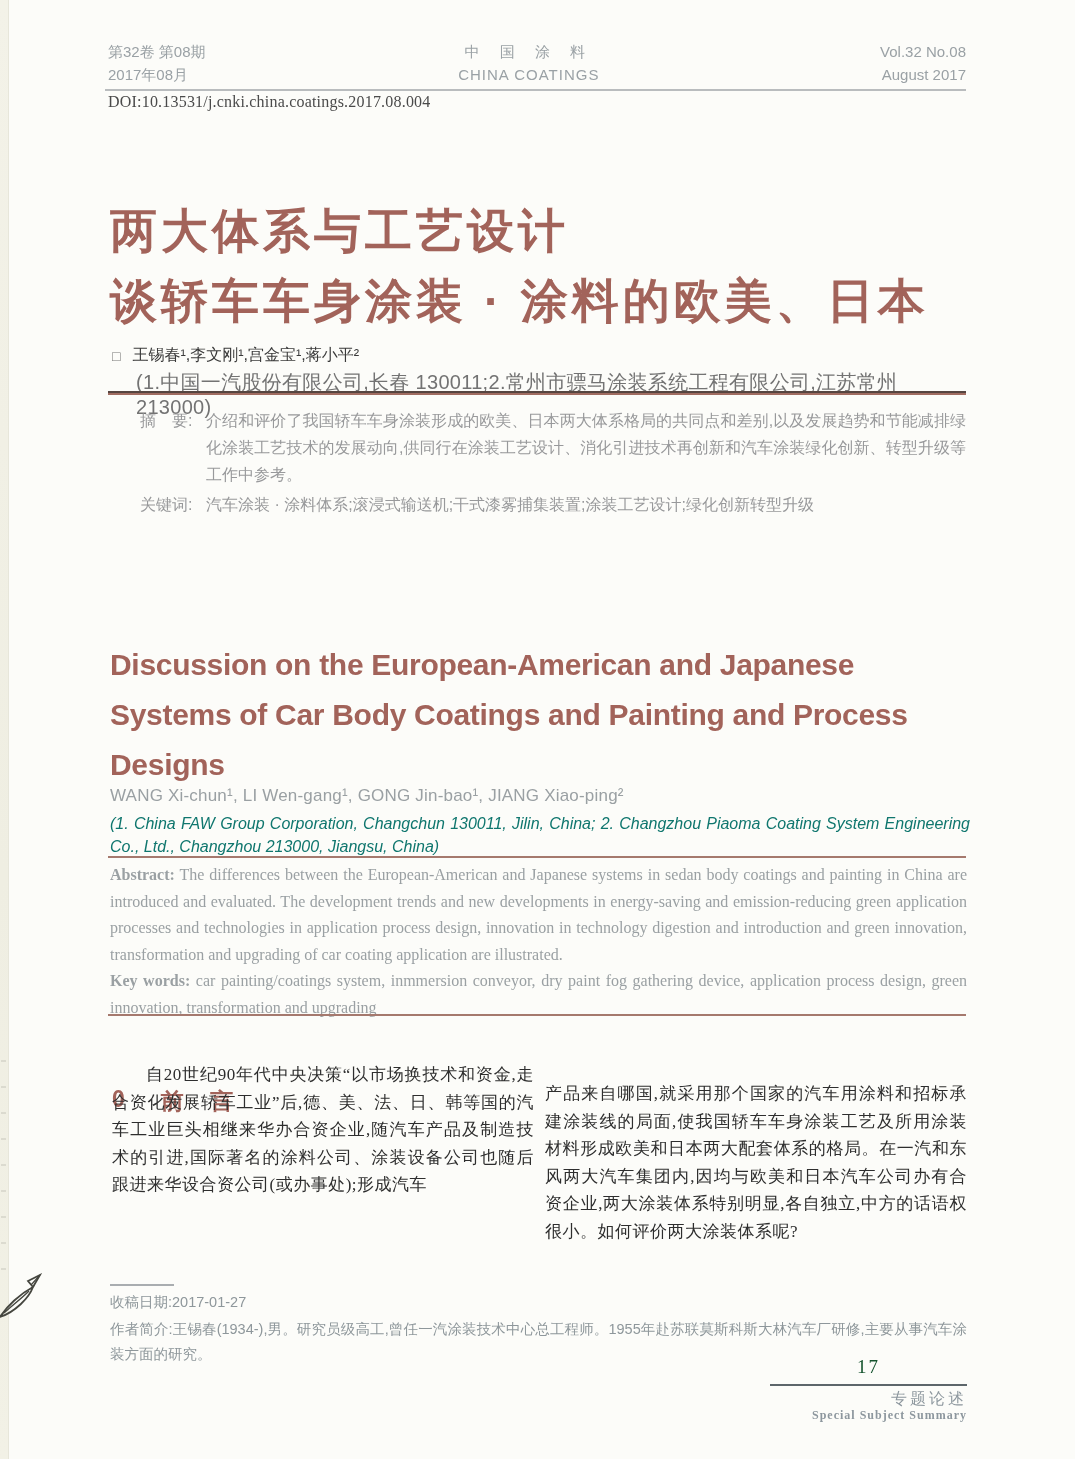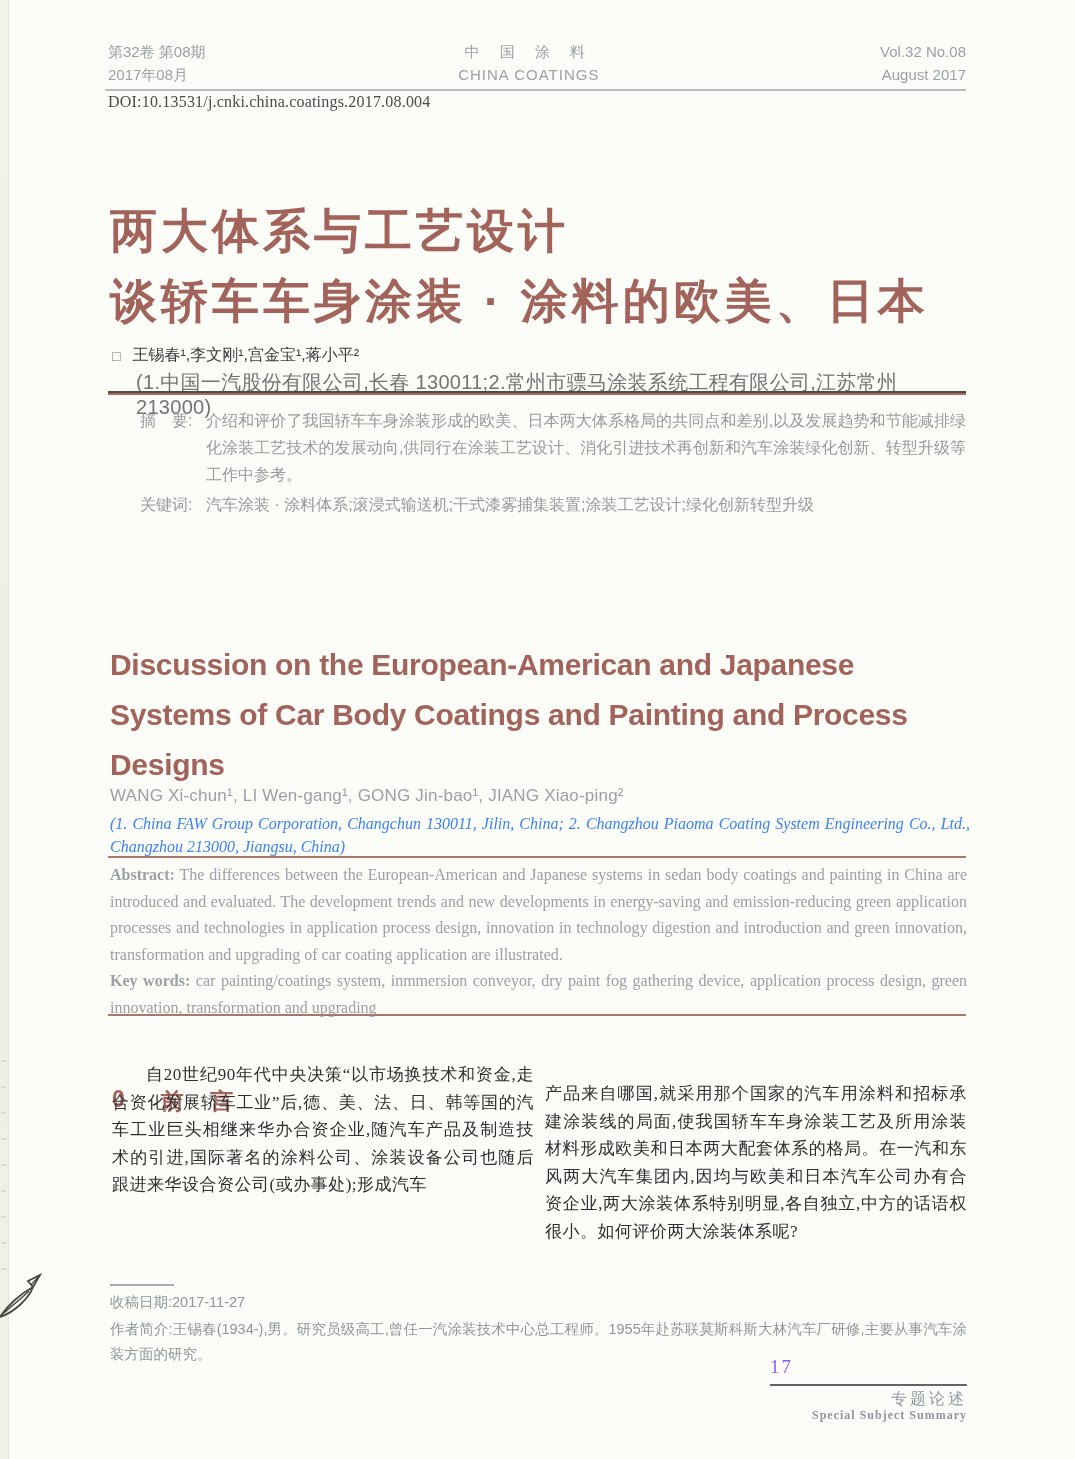--- a/index.html
+++ b/index.html
@@ -76,22 +76,22 @@
     left:110px;top:640px;width:900px;
     color:#a2635a;font-weight:bold;font-size:30px;line-height:50px;
     letter-spacing:-.3px;white-space:nowrap;
   }
   .authors-en{
     left:110px;top:786px;width:855px;
     font-size:17px;color:#9aa0a3;letter-spacing:.2px;
   }
   .affil-en{
     left:110px;top:812px;width:860px;
-    font-family:Liberation Serif, serif;font-style:italic;
-    font-size:16px;color:#3b82f6;line-height:23px;text-align:justify;
+    font-family:Liberation Sans, sans-serif;font-style:italic;
+    font-size:16px;color:#0f766e;line-height:23px;text-align:justify;
   }
   .rule-thin1{left:108px;top:856px;width:858px;height:2px;background:#a5796e;}
   .abstract-en{
     left:110px;top:862px;width:857px;
     font-family:"Liberation Serif","DejaVu Serif",serif;
     font-size:16px;color:#9aa0a3;line-height:26.5px;text-align:justify;
   }
   .abstract-en b{font-weight:bold;}
   .rule-thin2{left:108px;top:1014px;width:858px;height:2px;background:#a5796e;}
   
@@ -114,23 +114,23 @@
   }
   
   .footnote-rule{left:110px;top:1284px;width:64px;height:1.5px;background:#a9adb0;}
   .footnote{
     left:110px;top:1290px;width:857px;
     color:#8e979b;font-size:14.5px;line-height:25px;
   }
   .footnote .bio{margin-top:2px;text-align:justify;}
   
   .page-num{
-    left:770px;top:1356px;width:197px;text-align:left;
-    font-family:"Liberation Serif","DejaVu Serif",serif;
-    font-size:19px;color:#8b5cf6;letter-spacing:2px;
+    left:770px;top:1356px;width:197px;text-align:center;
+    font-family:"Liberation Serif","DejaVu Serif",serif;
+    font-size:19px;color:#14532d;letter-spacing:2px;
   }
   .folio-rule{left:770px;top:1384px;width:197px;height:2px;background:#5d666b;}
   .folio-cn{
     left:770px;top:1389px;width:197px;text-align:right;
     font-size:16px;color:#8d979e;letter-spacing:3px;
   }
   .folio-en{
     left:690px;top:1408px;width:277px;text-align:right;
     font-family:"Liberation Serif","DejaVu Serif",serif;font-weight:bold;
     font-size:12px;color:#8d979e;letter-spacing:1px;
@@ -201,21 +201,21 @@
 
 <div class="abs section-head">
   <span>0</span>
   <span>前  言</span>
 </div>
 <div class="abs col-left">自20世纪90年代中央决策“以市场换技术和资金,走合资化发展轿车工业”后,德、美、法、日、韩等国的汽车工业巨头相继来华办合资企业,随汽车产品及制造技术的引进,国际著名的涂料公司、涂装设备公司也随后跟进来华设合资公司(或办事处);形成汽车</div>
 <div class="abs col-right">产品来自哪国,就采用那个国家的汽车用涂料和招标承建涂装线的局面,使我国轿车车身涂装工艺及所用涂装材料形成欧美和日本两大配套体系的格局。在一汽和东风两大汽车集团内,因均与欧美和日本汽车公司办有合资企业,两大涂装体系特别明显,各自独立,中方的话语权很小。如何评价两大涂装体系呢?</div>
 
 <div class="abs footnote-rule"></div>
 <div class="abs footnote">
-  <div>收稿日期:2017-11-27</div>
+  <div>收稿日期:2017-01-27</div>
   <div class="bio"><span>作者简介:</span><span>王锡春(1934-),男。研究员级高工,曾任一汽涂装技术中心总工程师。1955年赴苏联莫斯科斯大林汽车厂研修,主要从事汽车涂装方面的研究。</span></div>
 </div>
 
 <div class="abs page-num">17</div>
 <div class="abs folio-rule"></div>
 <div class="abs folio-cn">专题论述</div>
 <div class="abs folio-en">Special Subject Summary</div>
 
 <svg class="abs pen-doodle" viewBox="0 0 44 52" fill="none">
   <path d="M2,47 C9,36 22,24 35,17 C31,28 17,42 2,47 Z" stroke="#45463f" stroke-width="1.8"></path>

